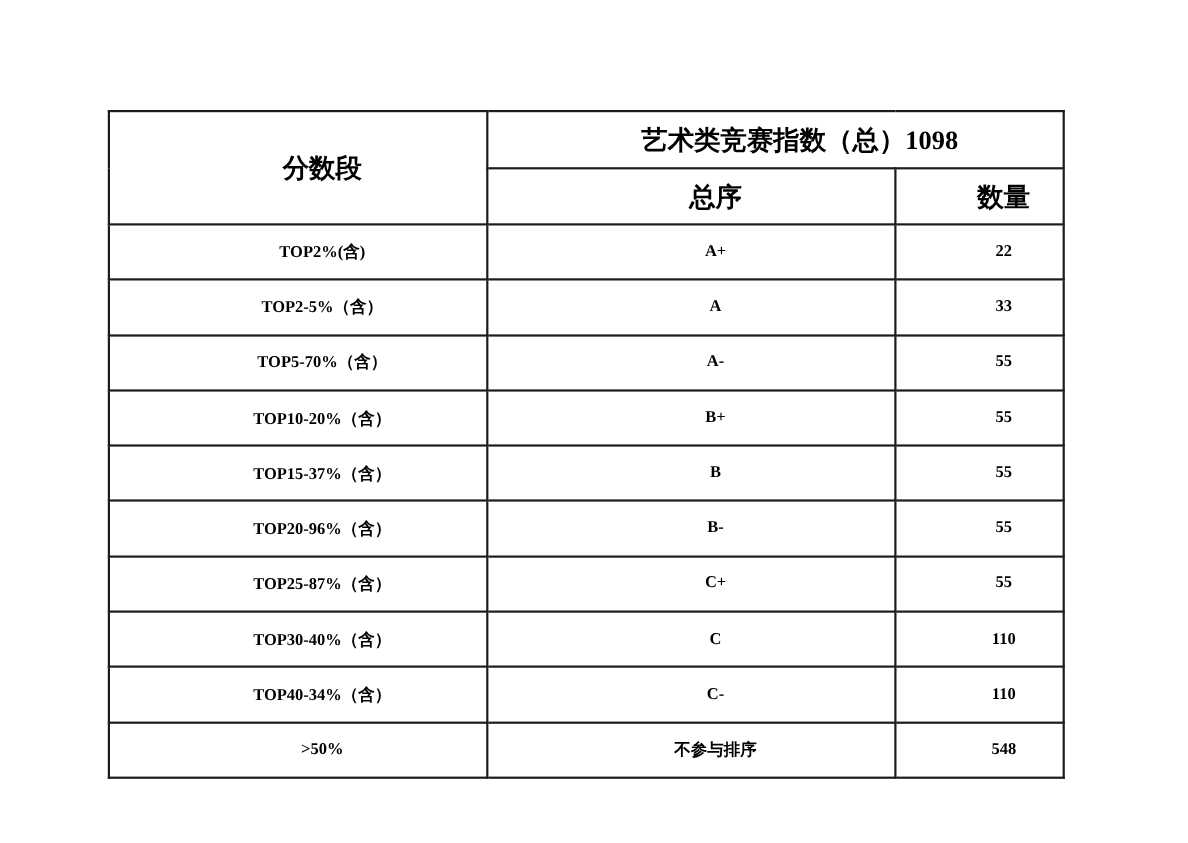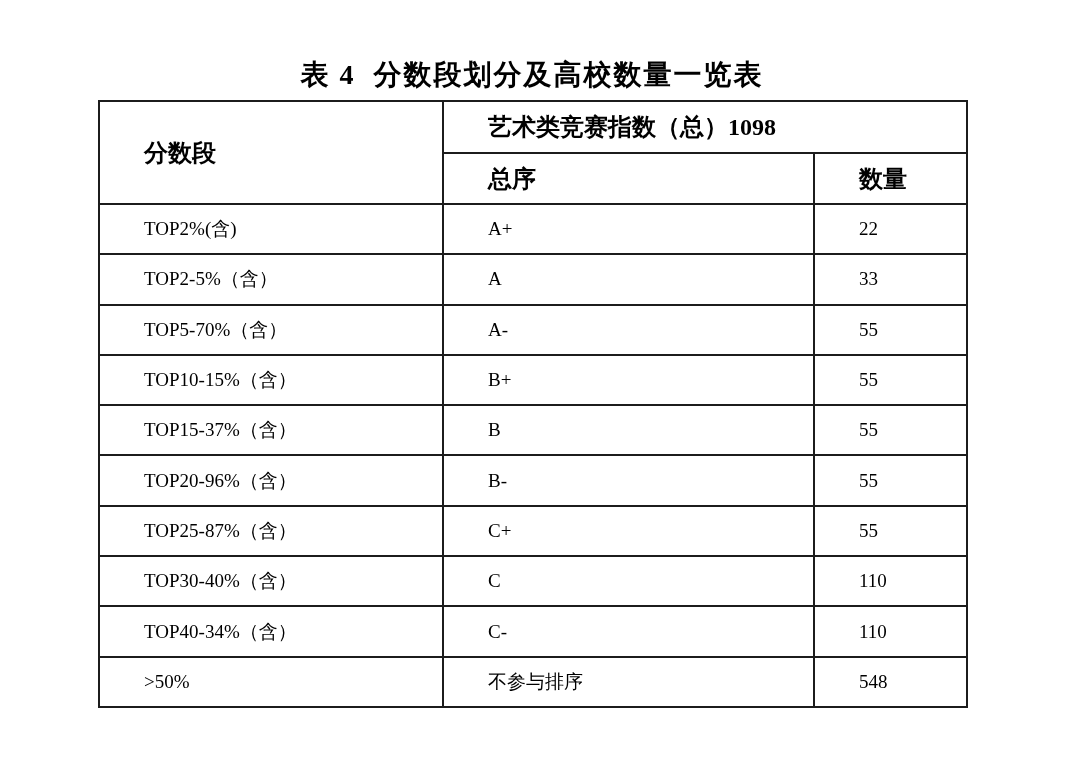--- a/index.html
+++ b/index.html
@@ -32,43 +32,42 @@
     left: 98px;
     top: 100px;
     width: 868px;
     height: 608px;
     border-collapse: collapse;
     table-layout: fixed;
   }
   table.score-table th,
   table.score-table td {
     border: 2px solid #1c1c1c;
-    text-align: left;
+    text-align: center;
     vertical-align: middle;
     padding: 0 0 0 44px; 
     overflow: hidden;
     white-space: nowrap;
   }
   table.score-table th {
     font-weight: bold;
     font-size: 24px;
   }
   table.score-table td {
-    font-weight: normal;
-    font-size: 19px;
+    font-weight: bold;
+    font-size: 15px;
   }
   tr.hdr-row-1 { height: 52px; }
   tr.hdr-row-2 { height: 51px; }
 </style>
 </head>
 <body>
 
 <div class="page">
 
-  <div class="doc-title">表 4  分数段划分及高校数量一览表</div>
 
   <table class="score-table">
     <colgroup>
       <col style="width:344px">
       <col style="width:371px">
       <col style="width:153px">
     </colgroup>
     <tbody>
       <tr class="hdr-row-1">
         <th rowspan="2">分数段</th>
@@ -88,21 +87,21 @@
         <td>TOP2-5%（含）</td>
         <td>A</td>
         <td>33</td>
       </tr>
       <tr>
         <td>TOP5-70%（含）</td>
         <td>A-</td>
         <td>55</td>
       </tr>
       <tr>
-        <td>TOP10-15%（含）</td>
+        <td>TOP10-20%（含）</td>
         <td>B+</td>
         <td>55</td>
       </tr>
       <tr>
         <td>TOP15-37%（含）</td>
         <td>B</td>
         <td>55</td>
       </tr>
       <tr>
         <td>TOP20-96%（含）</td>

